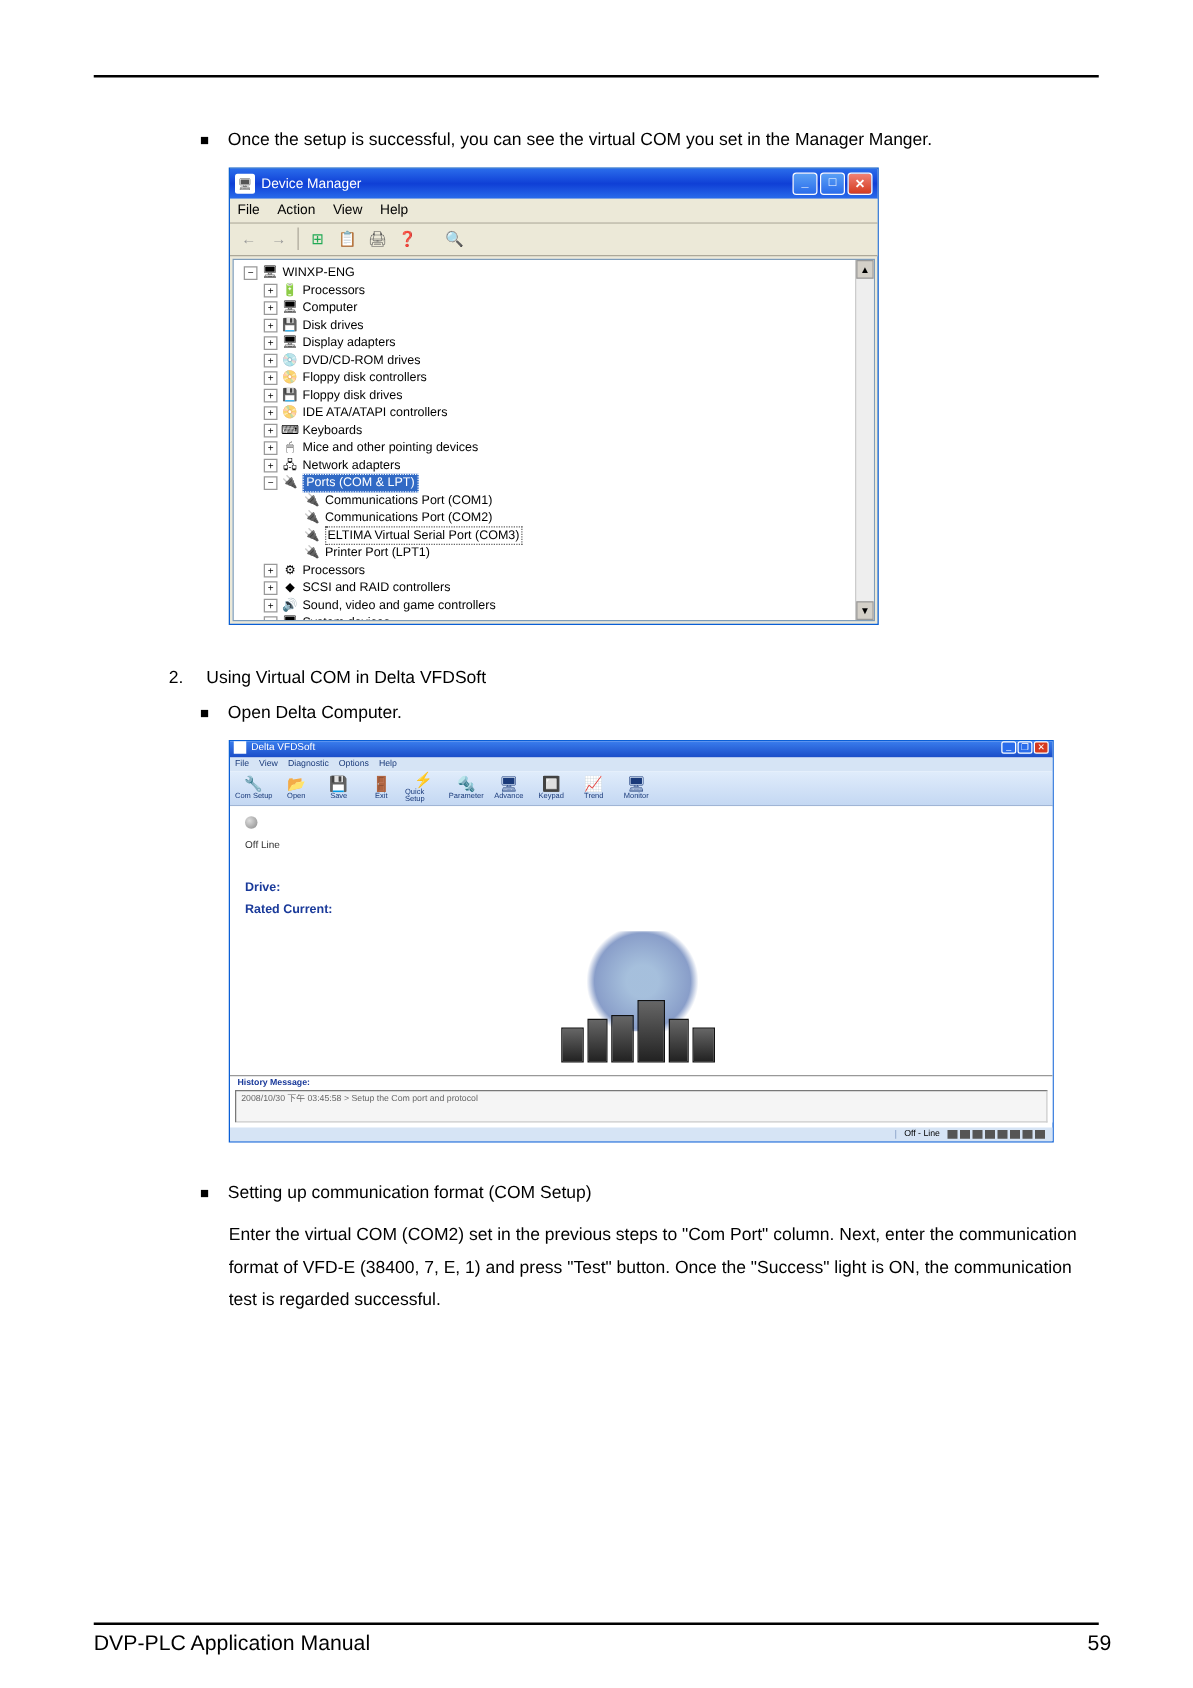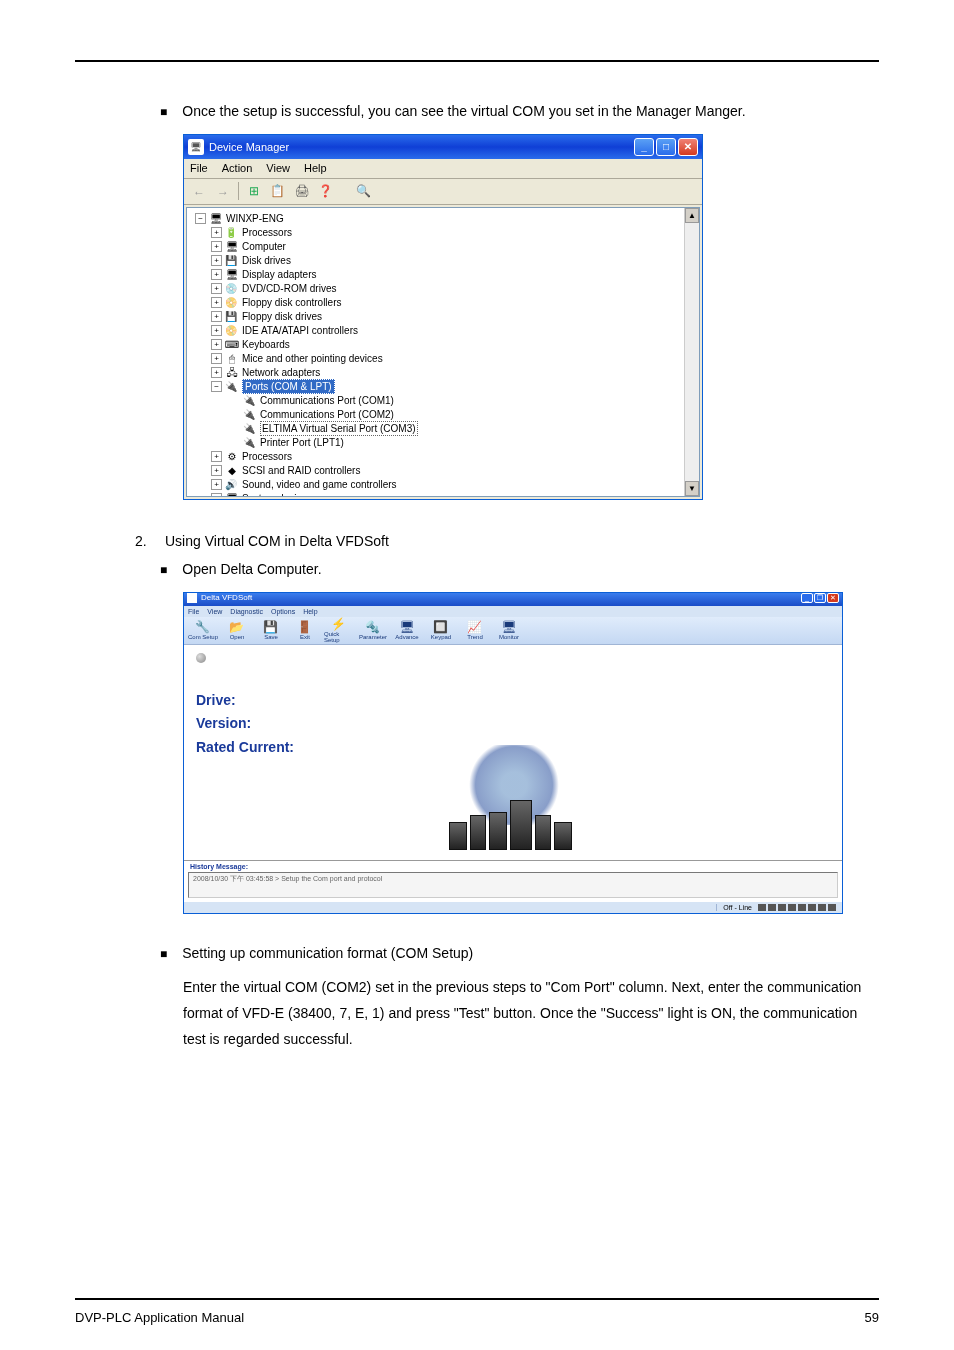--- a/index.html
+++ b/index.html
@@ -53,36 +53,36 @@
   .vfd-winbtns { margin-left:auto;display:flex;gap:1px;}
   .vfd-wb { width:12px;height:10px;border:1px solid #fff;border-radius:2px;display:flex;align-items:center;justify-content:center;font-size:7px;color:#fff;}
   .vfd-wbmin{background:#2a6ceb;}.vfd-wbmax{background:#2a6ceb;}.vfd-wbcls{background:#d43a1f;}
   .vfd-menubar { height: 11px; background: #d6e4f5; display:flex;align-items:center;padding:0 4px;font-size:7px;gap:8px;color:#1a3a7a;}
   .vfd-toolbar { height: 28px; background: linear-gradient(#e0ecfb,#c4d8f3); display:flex;align-items:center;padding:0 4px;gap:4px;border-bottom:1px solid #a0b5d5;}
   .vfd-tb-btn { width: 30px; display:flex;flex-direction:column;align-items:center;font-size:6px;color:#1a3a7a;}
   .vfd-tb-ico { width:16px;height:14px;display:flex;align-items:center;justify-content:center;font-size:12px;}
   .vfd-main { background: #fff; height: 215px; padding: 8px 12px; position: relative; }
   .vfd-status { font-size: 8px; margin-top: 4px; color: #333;}
   .vfd-led { width: 10px; height: 10px; border-radius: 50%; background: radial-gradient(circle at 35% 35%, #ddd, #888); display:inline-block;margin-bottom:2px;}
-  .vfd-keys { margin-top: 22px; font-size: 14px; line-height: 1.7; color: #1a3a9a; font-weight:bold;}
+  .vfd-keys { margin-top: 22px; font-size: 10px; line-height: 1.7; color: #1a3a9a; font-weight:bold;}
   .vfd-image { position: absolute; left: 230px; top: 100px; width: 200px; height: 105px; }
   .vfd-hex { position:absolute; width:100px;height:80px;left:50px;top:0; background:radial-gradient(circle,#6a95c5 20%,#3a5da5 60%,transparent 70%); opacity:0.6;}
   .vfd-boxes { position:absolute; bottom:0; left:35px; display:flex;align-items:flex-end;gap:3px;}
   .vb { background:linear-gradient(#666,#222); border:1px solid #111;}
   .vb1{width:18px;height:28px;}.vb2{width:16px;height:35px;}.vb3{width:18px;height:38px;}.vb4{width:22px;height:50px;}.vb5{width:16px;height:35px;}.vb6{width:18px;height:28px;}
   .vfd-hist { background: #fff; border-top: 1px solid #999; font-size: 7px; }
   .vfd-hist-hdr { padding: 2px 6px; color: #1a3a9a; font-weight: bold;}
   .vfd-hist-body { height: 26px; border: 1px inset #ccc; margin: 0 4px 4px 4px; padding: 1px 4px; color: #666; background: #f5f5f5;}
   .vfd-statusbar { height: 11px; background: #d6e4f5; display:flex;align-items:center;font-size:7px;}
   .vfd-sb-cell { border-left:1px solid #a0b5d5;padding:0 6px;}
   .vfd-bars { display:flex;gap:2px;margin-left:auto;margin-right:6px;}
   .vfd-bar { width:8px;height:7px;background:#555;}
 
   
-  .footer { position: absolute; bottom: 25px; left: 75px; right: 75px; display: flex; justify-content: space-between; font-size: 13px; align-items: baseline; }
+  .footer { position: absolute; bottom: 25px; left: 75px; right: 65px; display: flex; justify-content: space-between; font-size: 17px; align-items: baseline; }
 </style>
 </head>
 <body>
 
 <div class="hr-top"></div>
 
 <div class="bullet-item">
   <span class="sq">■</span>
   <span>Once the setup is successful, you can see the virtual COM you set in the Manager Manger.</span>
 </div>
@@ -292,23 +292,23 @@
         <span class="vfd-tb-ico">📈</span>
         <span>Trend</span>
       </div>
     <div class="vfd-tb-btn">
         <span class="vfd-tb-ico">🖥</span>
         <span>Monitor</span>
       </div>
   </div>
   <div class="vfd-main">
     <div><span class="vfd-led"></span></div>
+    <div class="vfd-status">Off Line</div>
     <div class="vfd-keys">
       <div>Drive:</div>
-      <div>Version:</div>
       <div>Rated Current:</div>
     </div>
     <div class="vfd-image">
       <div class="vfd-hex"></div>
       <div class="vfd-boxes">
         <div class="vb vb1"></div>
           <div class="vb vb2"></div>
           <div class="vb vb3"></div>
         <div class="vb vb4"></div>
           <div class="vb vb5"></div>

